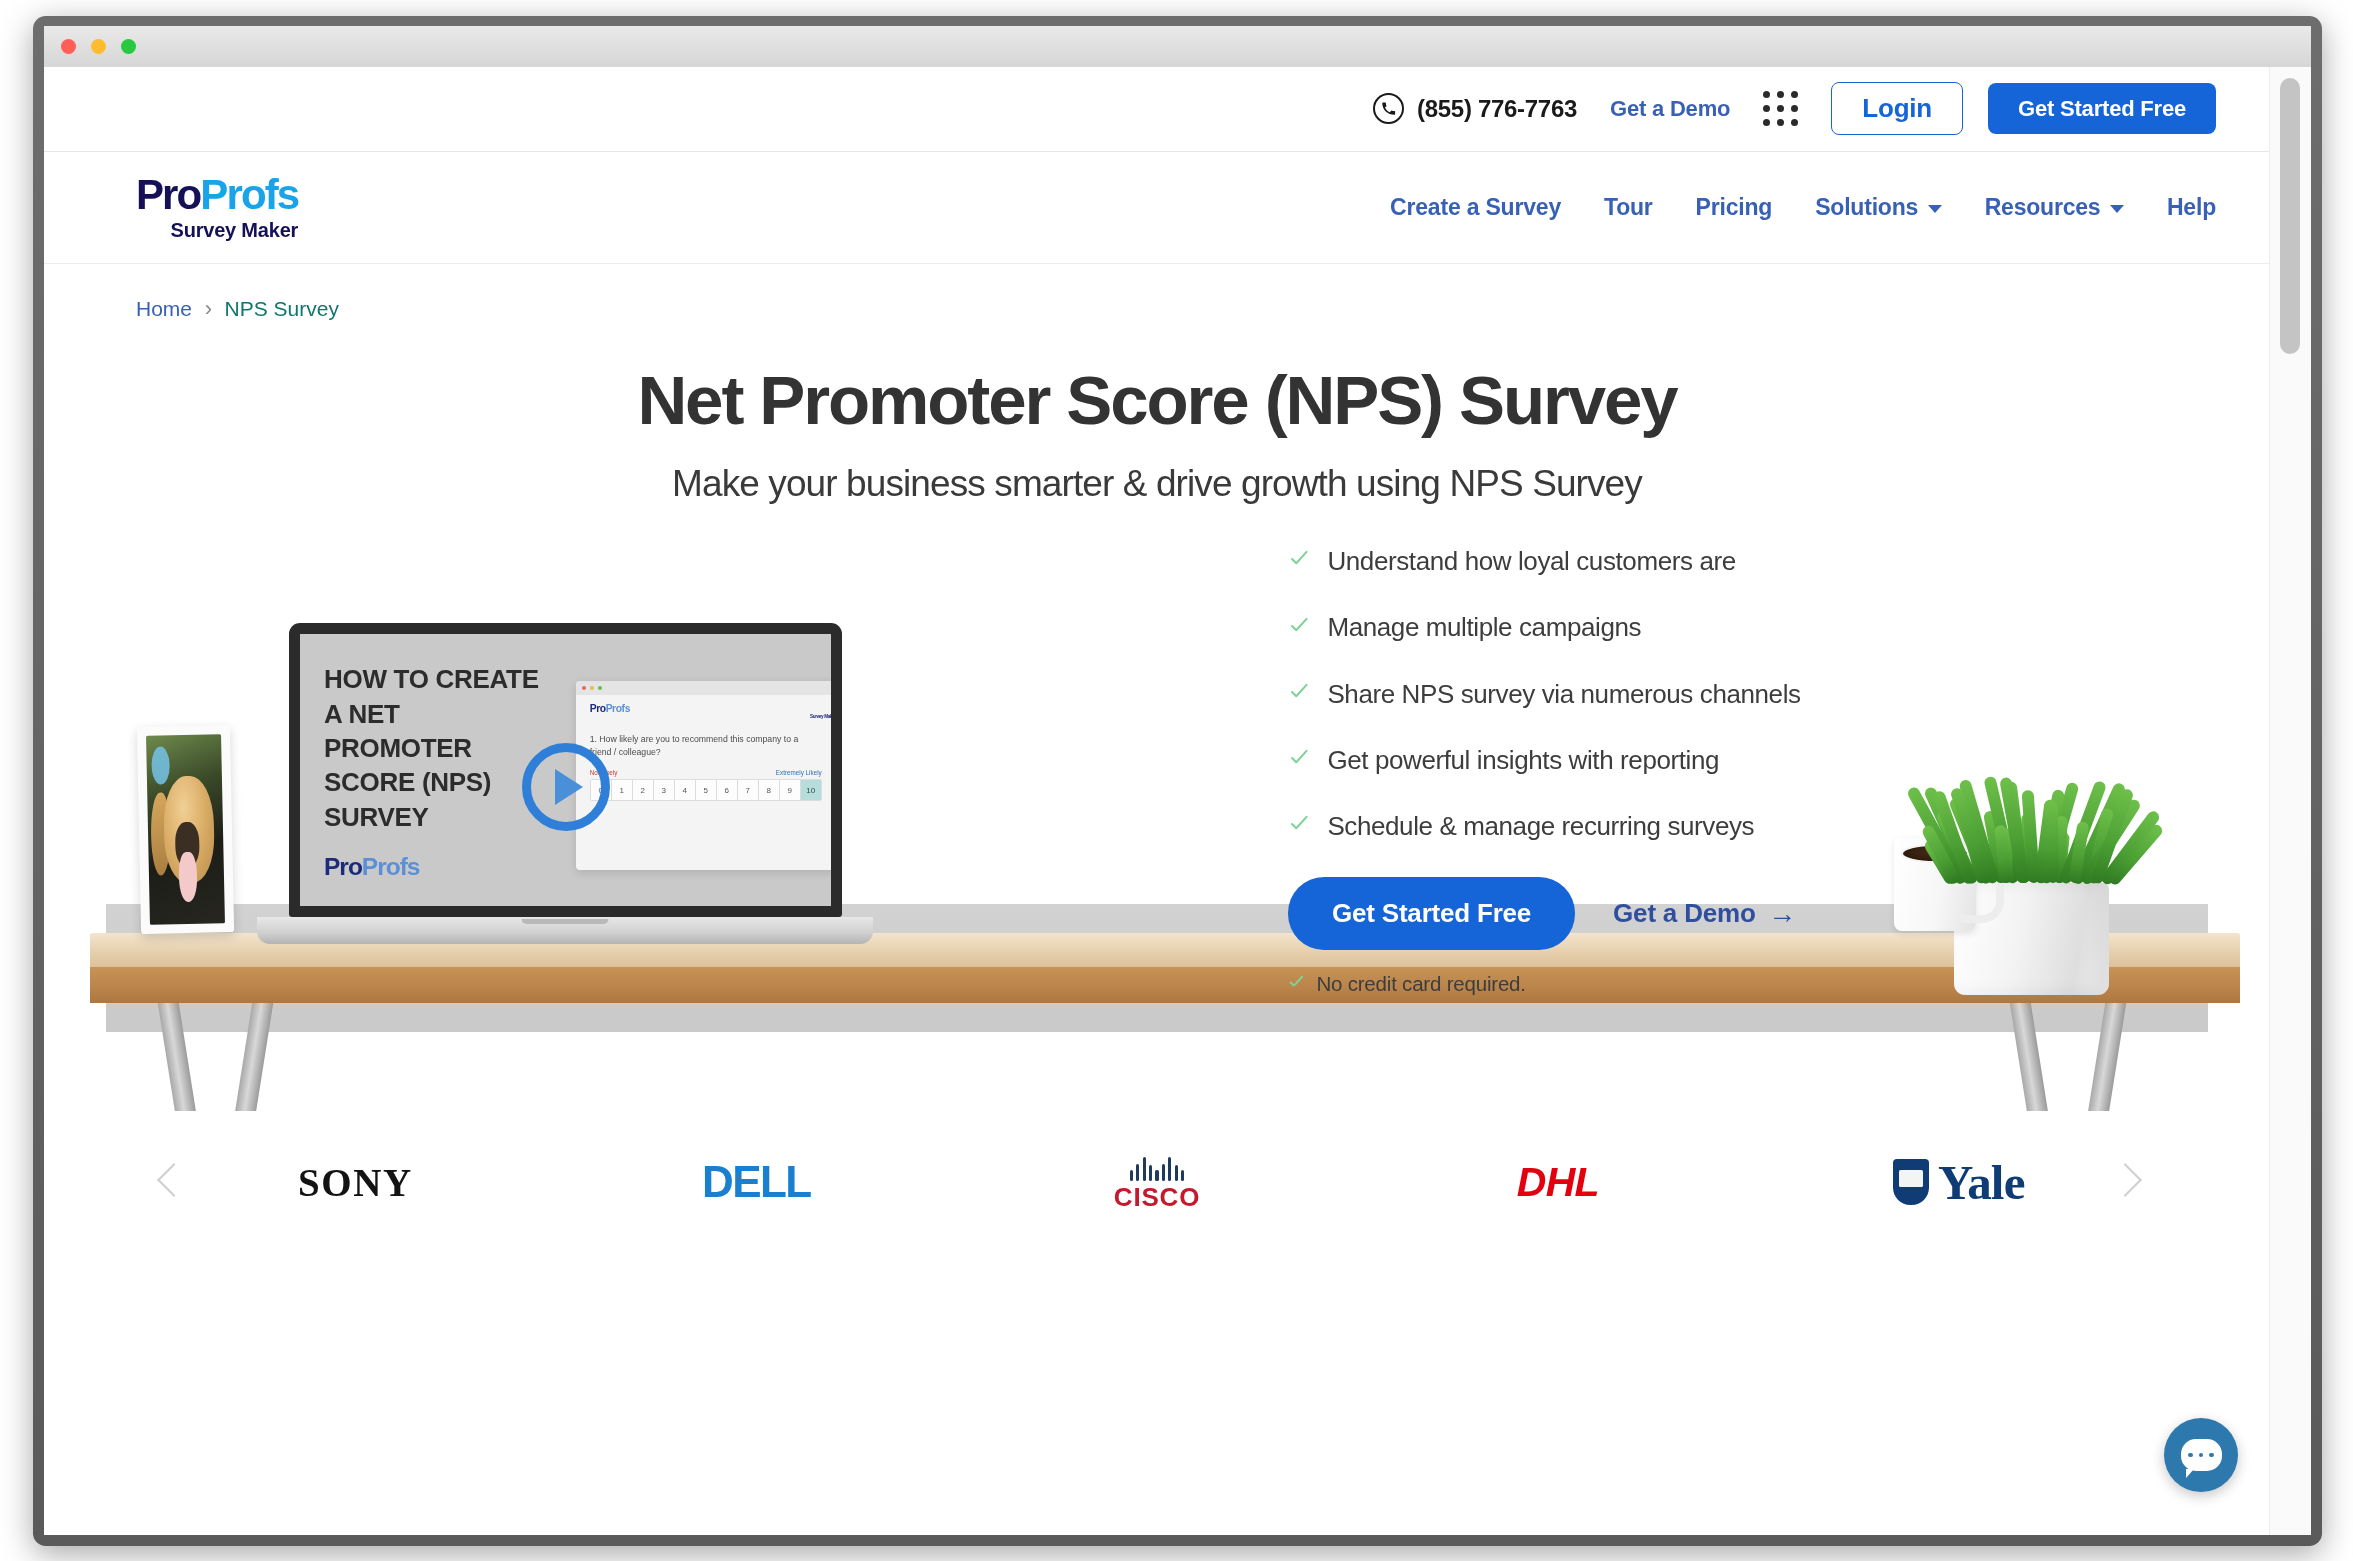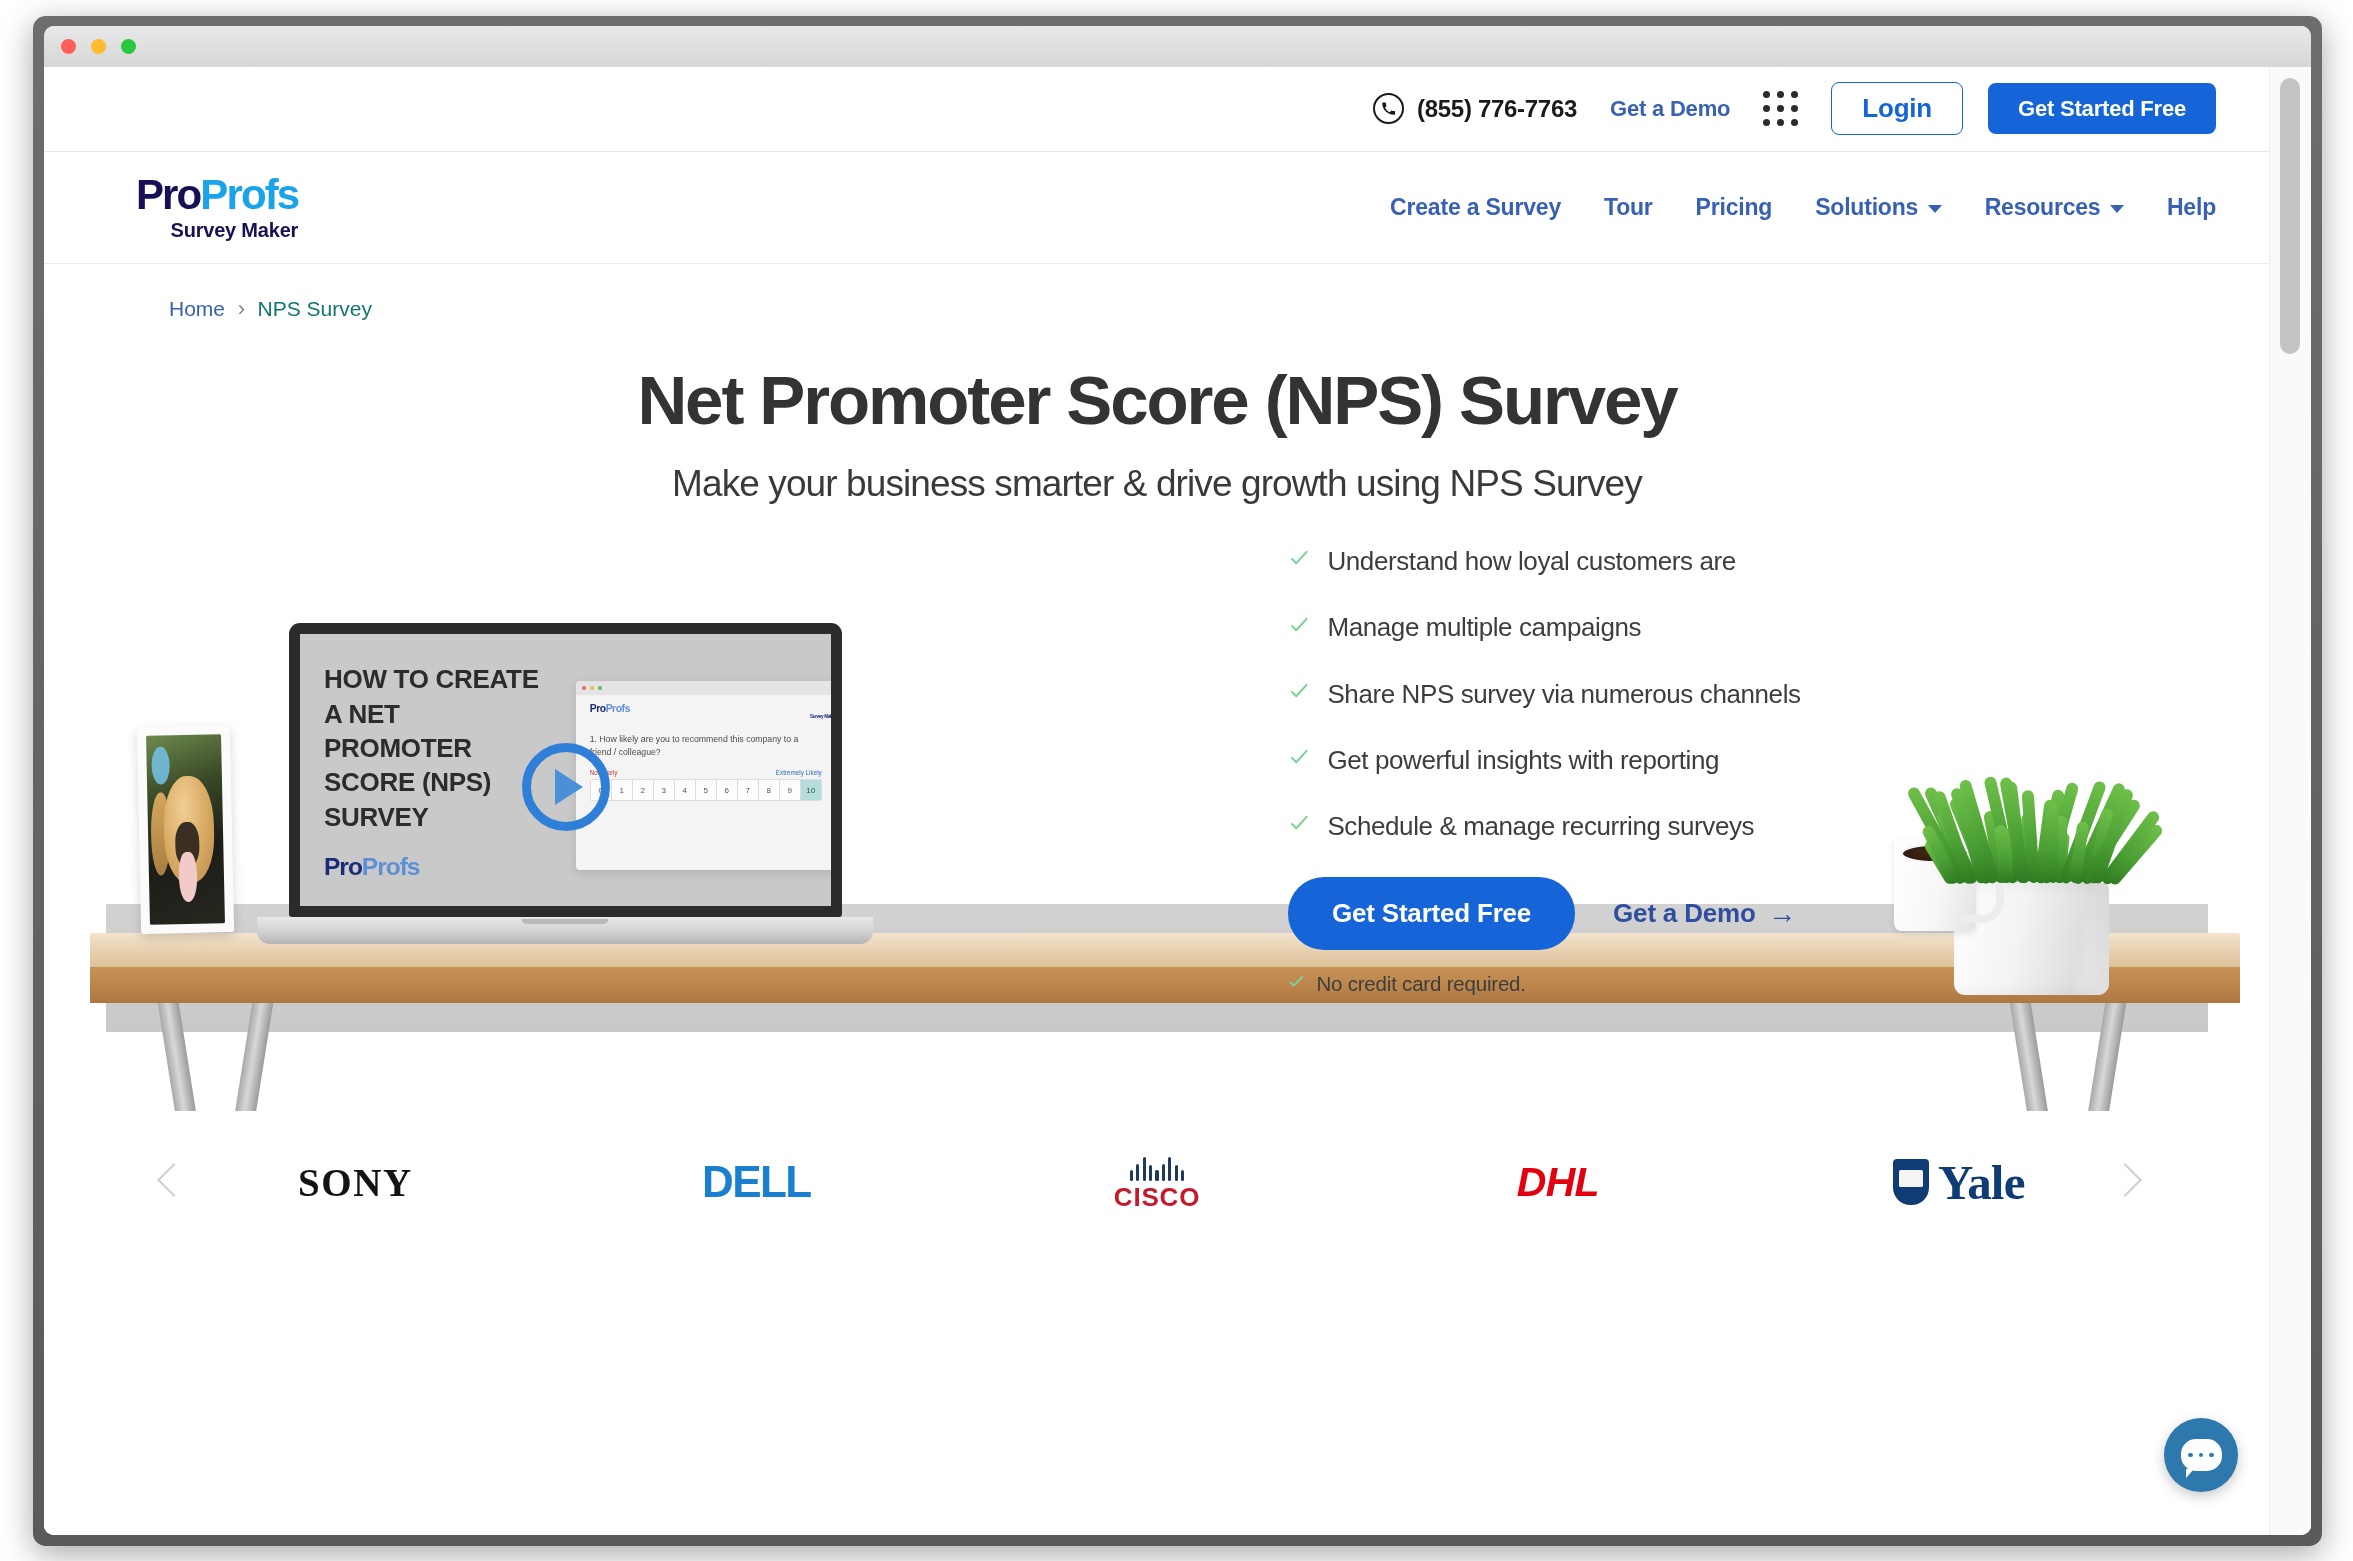--- a/index.html
+++ b/index.html
@@ -19,21 +19,21 @@
     position:absolute;
     left:33px;top:16px;width:2289px;height:1530px;
     border-radius:12.6px;
     background:linear-gradient(180deg,#6d6d6d 0%,#5a5a5a 100%);
     box-shadow:0 8px 32px rgba(0,0,0,.35);
     overflow:hidden;
   }
   #window-inner{
     position:absolute;
     left:11px;top:9.5px;right:11px;bottom:11px;
-    border-radius:10px;
+    border-radius:1px;
     background:#ffffff;
     overflow:hidden;
   }
   #titlebar{
     position:absolute;left:0;top:0;right:0;height:41px;
     background:linear-gradient(180deg,#e9e9e9 0%,#d6d6d6 100%);
     border-bottom:0.8px solid #c0c0c0;
   }
   .tl{position:absolute;top:13.4px;width:15px;height:15px;border-radius:50%;}
   .tl.red{left:17.4px;background:#ff5f57;}
@@ -121,21 +121,20 @@
   .caret{
     width:0;height:0;border-left:7px solid transparent;
     border-right:7px solid transparent;border-top:8.7px solid #3860b5;
     margin-top:4px;
   }
 
   
   #breadcrumb{
     padding:32px 0 0 92px;display:flex;align-items:center;gap:12.6px;
     font-size:21px;
-    margin-left:33px;
   }
   #breadcrumb .crumb-link{color:#3860b5;cursor:pointer;}
   #breadcrumb .crumb-sep{color:#8a8a8a;font-size:22px;}
   #breadcrumb .crumb-cur{color:#0f766e;}
 
   
   #hero-head{text-align:center;padding:43px 0 0;}
   #hero-title{
     font-size:69px;font-weight:bold;color:#333333;
     letter-spacing:-2.1px;line-height:1.04;margin:0;

